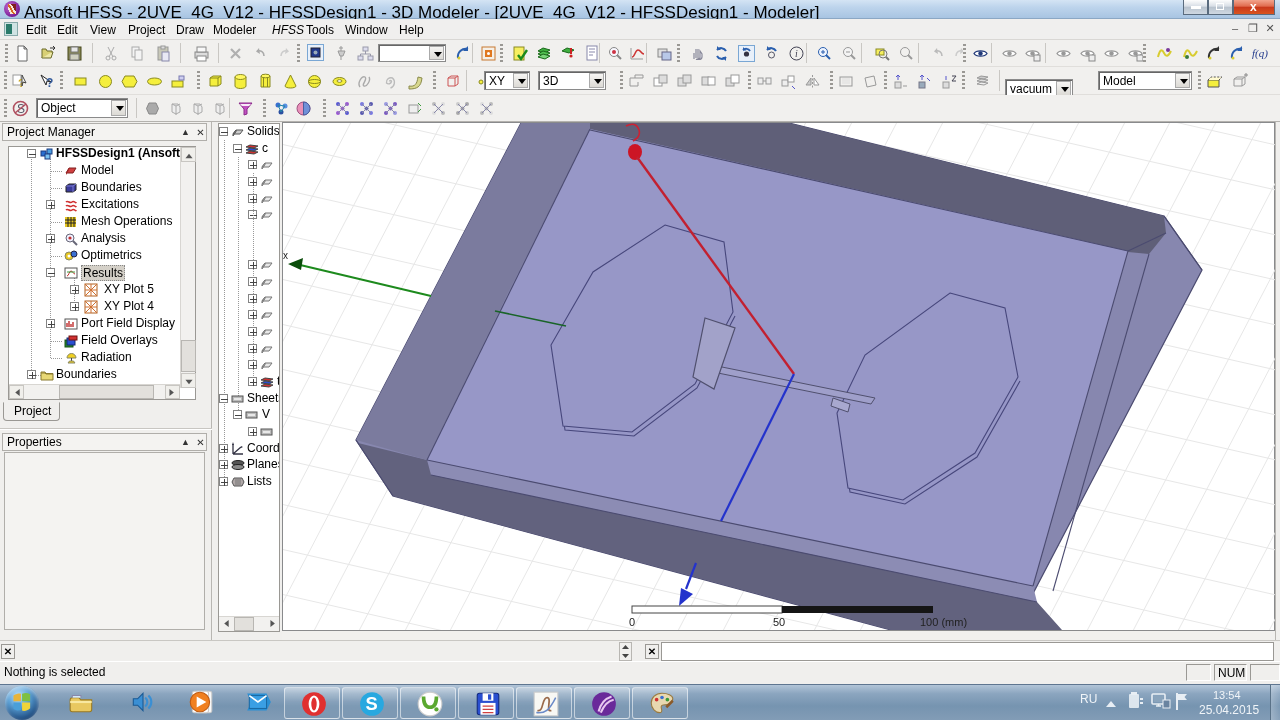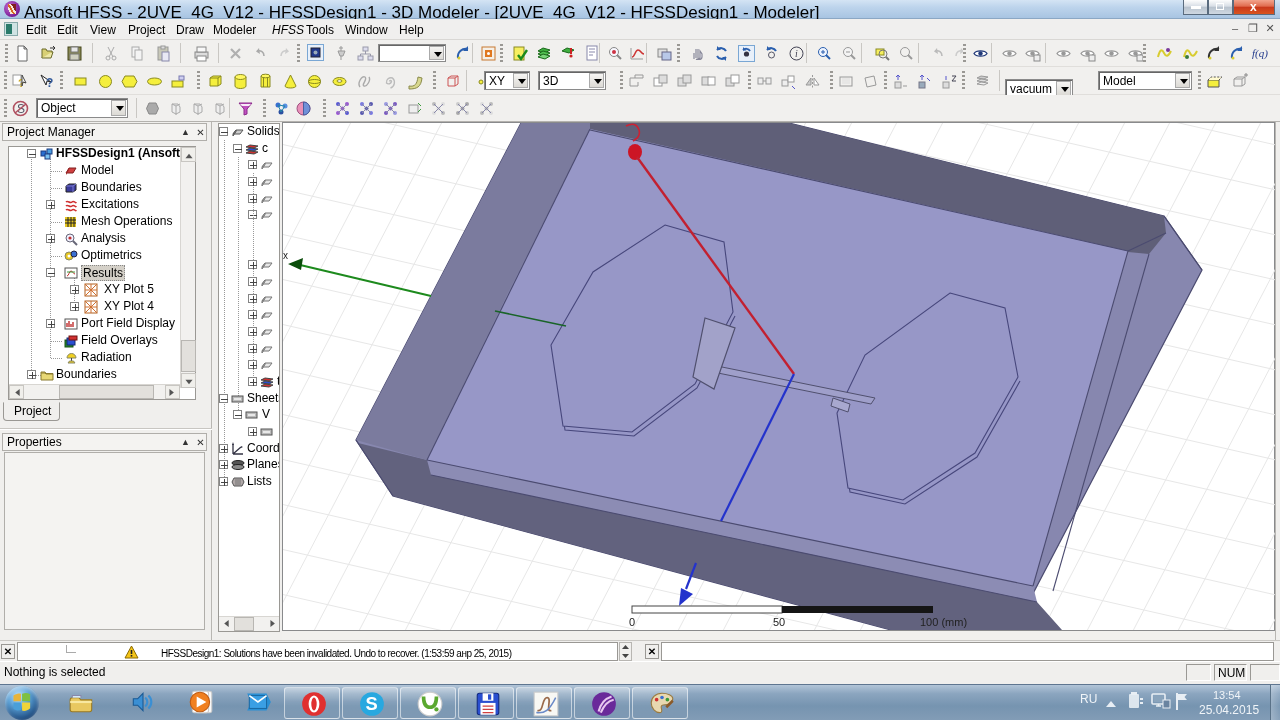--- a/index.html
+++ b/index.html
@@ -1006,29 +1006,20 @@
 
 <rect x="349" y="483" width="150" height="7" fill="#fff" stroke="#444" stroke-width="1"></rect>
 <rect x="499" y="483" width="151" height="7" fill="#151515"></rect>
 <text x="346" y="503" font-size="11" fill="#222" font-family="Liberation Sans">0</text>
 <text x="490" y="503" font-size="11" fill="#222" font-family="Liberation Sans">50</text>
 <text x="637" y="503" font-size="11" fill="#222" font-family="Liberation Sans">100 (mm)</text>
 </svg></div>
 <div style="position:absolute;left:1275px;top:122px;width:5px;height:518px;background:#f0efed;border-left:1px solid #b8b6b2;"></div>
     <div id="msgbar">
 <div style="position:absolute;left:1px;top:3px;width:14px;height:15px;background:#f0efed;border:1px solid #9a9894;text-align:center;line-height:13px;font-size:10px;font-weight:bold;">✕</div>
-<div style="position:absolute;left:17px;top:1px;width:601px;height:19px;background:#fff;border:1px solid #9a9894;">
- <span style="position:absolute;left:48px;top:2px;width:10px;height:8px;border-left:1px solid #aaa;border-bottom:1px solid #aaa;"></span>
- <svg style="position:absolute;left:106px;top:2px;" width="15" height="14" viewBox="0 0 15 14">
-          <polygon points="7.5,1 14,13 1,13" fill="#f5c518" stroke="#8a6a00"></polygon>
-          <rect x="6.7" y="5" width="1.6" height="4" fill="#222"></rect>
-          <rect x="6.7" y="10" width="1.6" height="1.6" fill="#222"></rect>
-        </svg>
- <span style="position:absolute;left:143px;top:5px;font-size:10px;letter-spacing:-0.5px;color:#000;">HFSSDesign1: Solutions have been invalidated. Undo to recover. (1:53:59  анр 25, 2015)</span>
-</div>
 <div style="position:absolute;left:619px;top:1px;width:13px;height:19px;background:#f0efed;border:1px solid #b8b6b2;">
  <svg width="11" height="17" viewBox="0 0 11 17">
           <polygon points="5.5,2 9,6 2,6" fill="#444"></polygon>
           <polygon points="5.5,15 9,11 2,11" fill="#444"></polygon>
         </svg></div>
 <div style="position:absolute;left:645px;top:3px;width:14px;height:15px;background:#f0efed;border:1px solid #9a9894;text-align:center;line-height:13px;font-size:10px;font-weight:bold;">✕</div>
 <div style="position:absolute;left:661px;top:1px;width:613px;height:19px;background:#fff;border:1px solid #9a9894;"></div>
 </div>
 <div id="statusbar">
   <span style="position:absolute;left:4px;top:3px;font-size:12px;">Nothing is selected</span>

